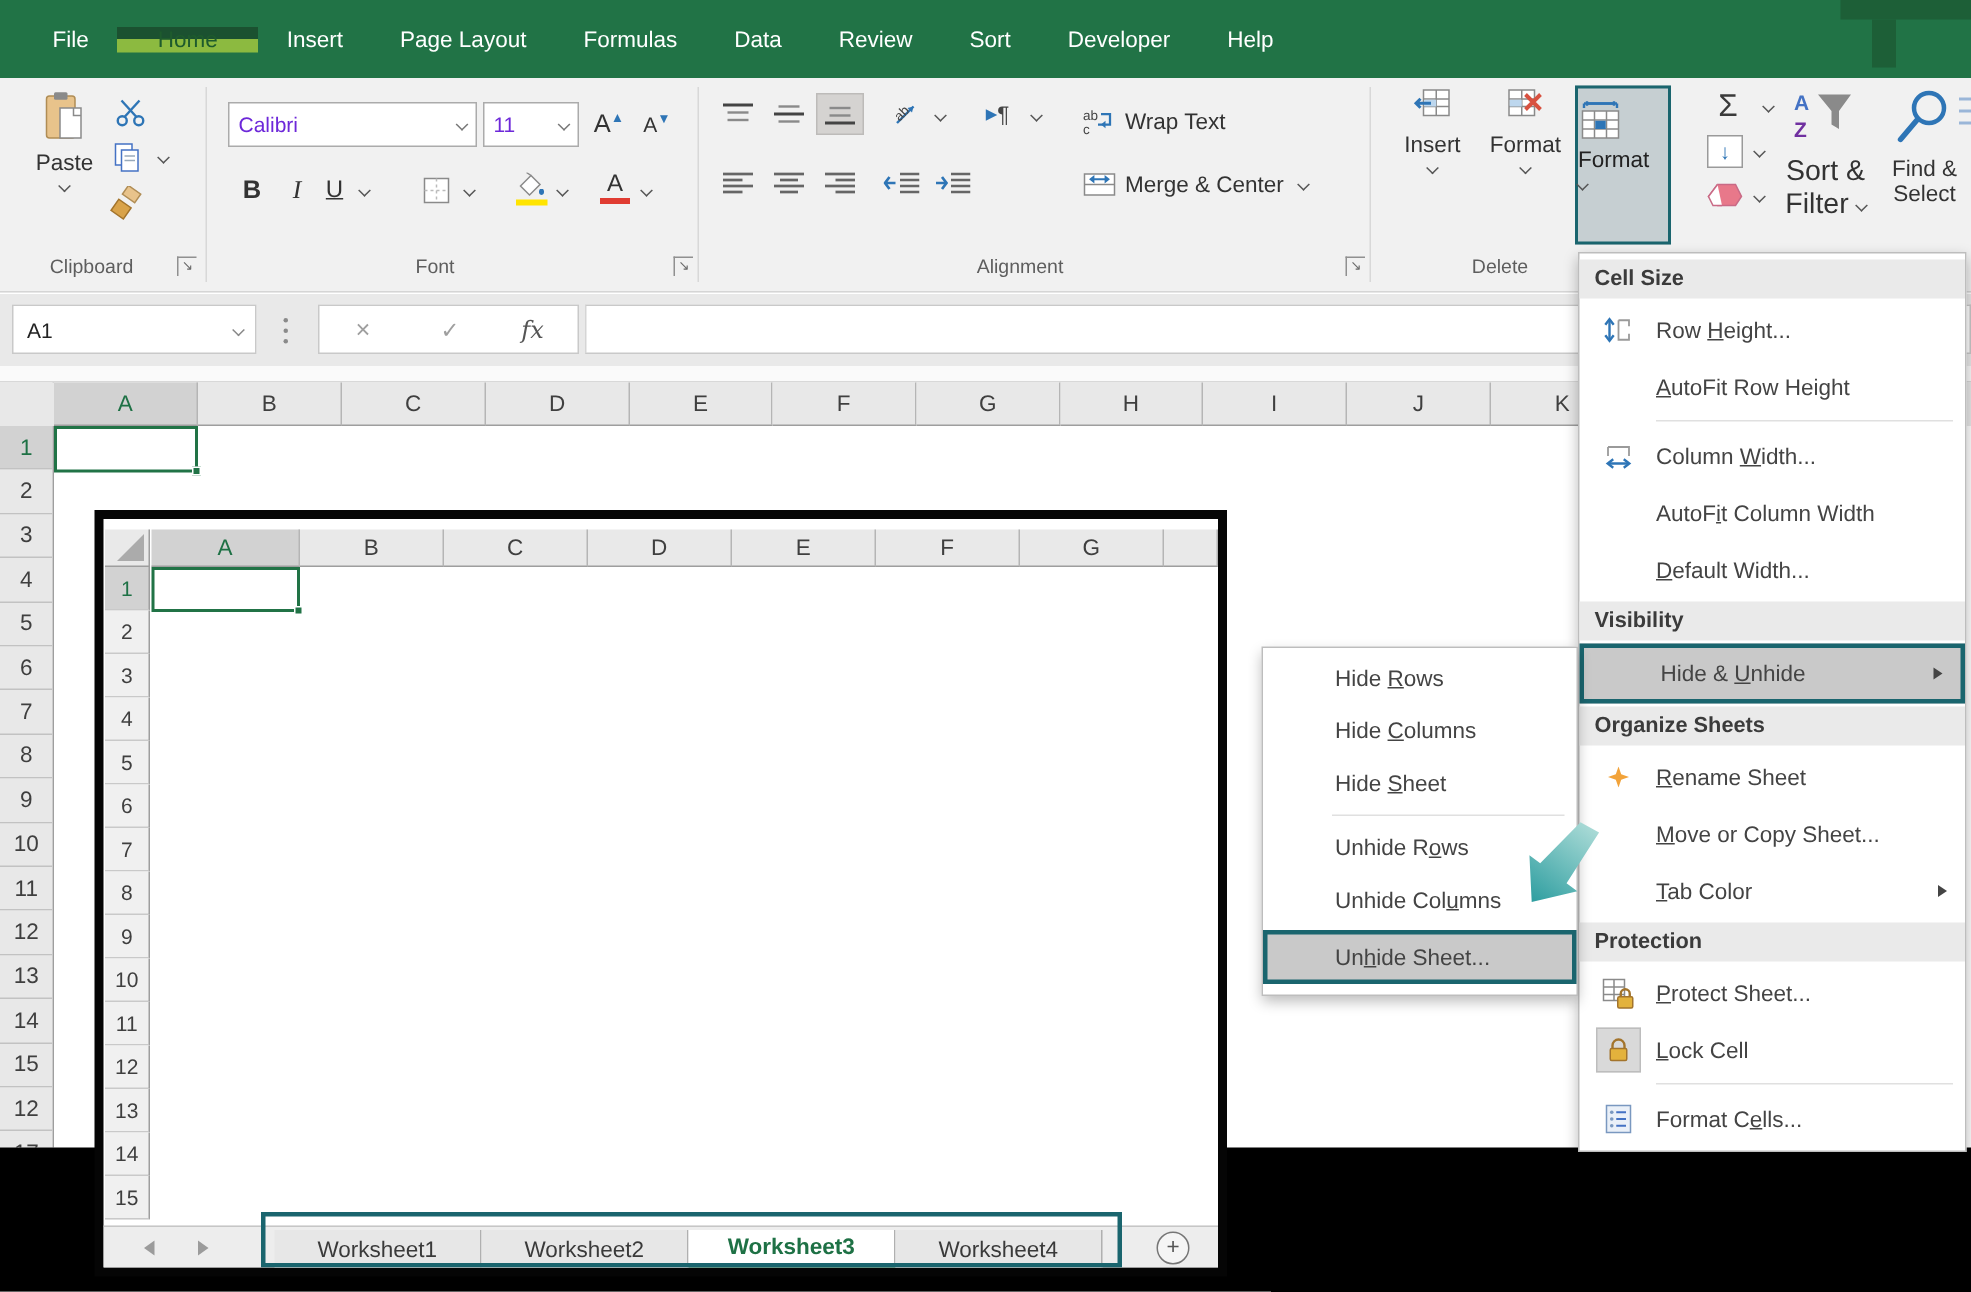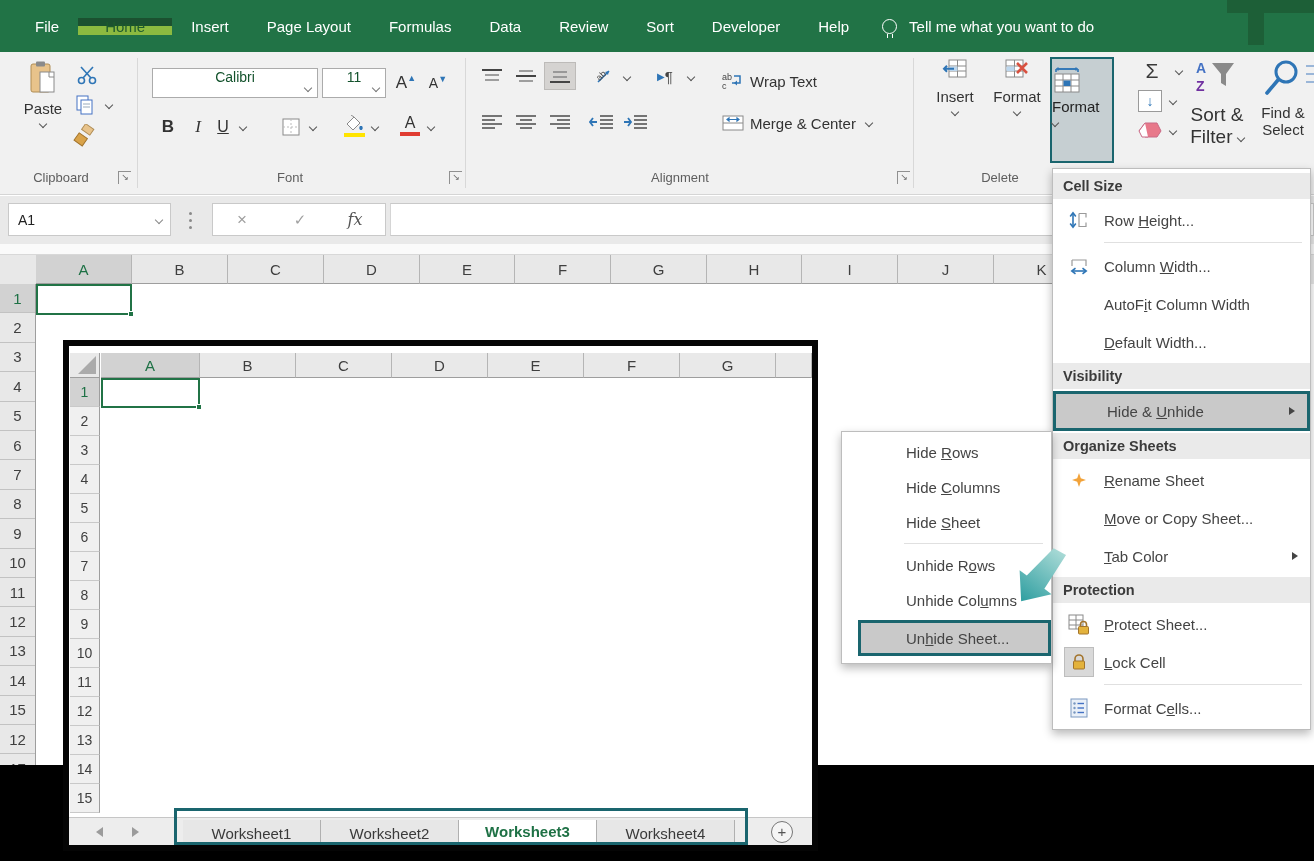--- a/index.html
+++ b/index.html
@@ -19,21 +19,21 @@
 
   
   .ribbon { position:absolute; left:0; top:52px; width:1314px; height:143px; background:#F1F1F1; border-bottom:1px solid #D5D5D5; z-index:2; }
   .vsep { position:absolute; top:6px; width:1px; height:130px; background:#D8D8D8; }
   .group-label { position:absolute; top:118px; font-size:13px; color:#5E5E5E; text-align:center; }
   .launcher { position:absolute; top:119px; width:13px; height:13px; border-top:1px solid #909090; border-left:1px solid #909090; color:#6a6a6a; font-size:9px; line-height:11px; text-align:center; }
   .chv { display:inline-block; width:6px; height:6px; border-right:1.4px solid #555; border-bottom:1.4px solid #555; transform:rotate(45deg); vertical-align:middle; }
   .chv-r { display:inline-block; width:0; height:0; border-left:6px solid #444; border-top:4px solid transparent; border-bottom:4px solid transparent; }
   .big-btn { position:absolute; display:flex; flex-direction:column; align-items:center; font-size:15px; color:#333; }
   .big-btn .lbl { margin-top:4px; }
-  .combo { position:absolute; background:#fff; border:1px solid #ABABAB; font-size:14px; color:#14532d; display:flex; align-items:center; padding:0 6px;flex-direction:column; }
+  .combo { position:absolute; background:#fff; border:1px solid #ABABAB; font-size:14px; color:#6d28d9; display:flex; align-items:center; padding:0 6px; }
   .combo .chv { margin-left:auto; border-color:#777; }
   .rbtn { position:absolute; display:flex; align-items:center; justify-content:center; color:#333; }
   .selbox { background:#D5D3D1; border:1px solid #BDBBB9; }
   .pressed-format { position:absolute; left:1050px; top:57px; width:64px; height:106px; background:#C6CFD2; border:2.5px solid #1A656E; display:flex; flex-direction:column; font-size:15px; color:#222; z-index:4; }
 
   
   .formula-row { position:absolute; left:0; top:196px; width:1314px; height:48px; background:#E9E9E9; z-index:1; }
   .fbox { position:absolute; top:7px; height:33px; background:#fff; border:1px solid #C9C9C9; display:flex; align-items:center; font-size:14px; color:#222; }
   .dots { position:absolute; left:189px; top:14px; display:flex; flex-direction:column; }
   .dots b { width:3px; height:3px; background:#8a8a8a; border-radius:50%; margin:2px 0; }
@@ -69,21 +69,21 @@
   .plus-btn { position:absolute; left:702px; top:3px; width:22px; height:22px; border:1px solid #767676; border-radius:50%; color:#555; font-size:15px; line-height:20px; text-align:center; background:#F5F5F5; }
 
   
   .fmt-menu { position:absolute; left:1052px; top:168px; width:259px; background:#fff; border:1px solid #BDBDBD; box-shadow:0 4px 9px rgba(0,0,0,.28); z-index:5; padding-top:2px; padding-bottom:2px; }
   .menu-header { height:26px; background:#EAEAEA; display:flex; align-items:center; padding-left:10px; font-size:14.5px; font-weight:bold; color:#3B3B3B; margin:2px 0; }
   .menu-item { height:38px; display:flex; align-items:center; font-size:15px; color:#444; position:relative; }
   .menu-item .iconslot { width:51px; display:flex; align-items:center; justify-content:center; flex:none; }
   .menu-item .arr { margin-left:auto; margin-right:12px; }
   .menu-sep { height:1px; background:#E0E0E0; margin:3px 8px 4px 51px; }
   .menu-item.hl { background:#C9C9C9; border:3px solid #1A656E; height:40px; margin:2px 0; }
-  .submenu { position:absolute; left:841px; top:431px; width:211px; background:#fff; border:1px solid #BDBDBD; box-shadow:0 4px 9px rgba(0,0,0,.28); z-index:5; padding-top:3px; padding-bottom:5px;padding-left:16px; }
+  .submenu { position:absolute; left:841px; top:431px; width:211px; background:#fff; border:1px solid #BDBDBD; box-shadow:0 4px 9px rgba(0,0,0,.28); z-index:5; padding-top:3px; padding-bottom:5px; }
   .submenu .menu-item { height:35px; padding-left:48px; }
   .submenu .menu-item.hl { height:36px; padding-left:45px; }
   .submenu .menu-sep { margin-left:46px; }
   .lockbg { width:30px; height:30px; background:#D9D9D9; border:1px solid #BDBDBD; display:flex; align-items:center; justify-content:center; }
   .annot-arrow { position:absolute; left:1002px; top:533px; z-index:6; pointer-events:none; }
 </style>
 </head>
 <body>
 
 <div id="stage">
@@ -114,24 +114,20 @@
         <div class="menu-tab">
           <span>Sort</span>
         </div>
         <div class="menu-tab">
           <span>Developer</span>
         </div>
         <div class="menu-tab">
           <span>Help</span>
         </div>
       </div>
-    <div class="tellme">
-      <span class="bulb"></span>
-      <span>Tell me what you want to do</span>
-    </div>
     <div class="tb-artifact1"></div>
     <div class="tb-artifact2"></div>
   </div>
 
   <div class="ribbon">
 
     <div class="big-btn" style="left:16px;top:8px;width:54px;">
       <svg width="30" height="36" viewBox="0 0 30 36">
         <rect x="3" y="4" width="19" height="28" rx="2" fill="#E8C38B" stroke="#B08D55"></rect>
         <rect x="8" y="1.5" width="9" height="5" rx="1" fill="#8a8a8a"></rect>
@@ -509,20 +505,24 @@
         <span class="iconslot">
           <svg width="22" height="22" viewBox="0 0 22 22">
             <line x1="5" y1="4.5" x2="5" y2="17.5" stroke="#2E75B6" stroke-width="1.6"></line>
             <path d="M2.2 7.5 5 3.8l2.8 3.7" fill="none" stroke="#2E75B6" stroke-width="1.6"></path>
             <path d="M2.2 14.5 5 18.2l2.8-3.7" fill="none" stroke="#2E75B6" stroke-width="1.6"></path>
             <path d="M11 4.5h7v4M11 4.5v13h7v-4" fill="none" stroke="#9a9a9a" stroke-width="1.2"></path>
           </svg>
         </span>
         <span>Row <u>H</u>eight...</span>
       </div>
+      <div class="menu-item">
+        <span class="iconslot"></span>
+        <span><u>A</u>utoFit Row Height</span>
+      </div>
       <div class="menu-sep"></div>
       <div class="menu-item">
         <span class="iconslot">
           <svg width="22" height="22" viewBox="0 0 22 22">
             <path d="M4 5h14v6M4 5v6" fill="none" stroke="#9a9a9a" stroke-width="1.2"></path>
             <line x1="4.5" y1="16" x2="17.5" y2="16" stroke="#2E75B6" stroke-width="1.6"></line>
             <path d="M7.5 13.2 3.8 16l3.7 2.8" fill="none" stroke="#2E75B6" stroke-width="1.6"></path>
             <path d="M14.5 13.2 18.2 16l-3.7 2.8" fill="none" stroke="#2E75B6" stroke-width="1.6"></path>
           </svg>
         </span>

